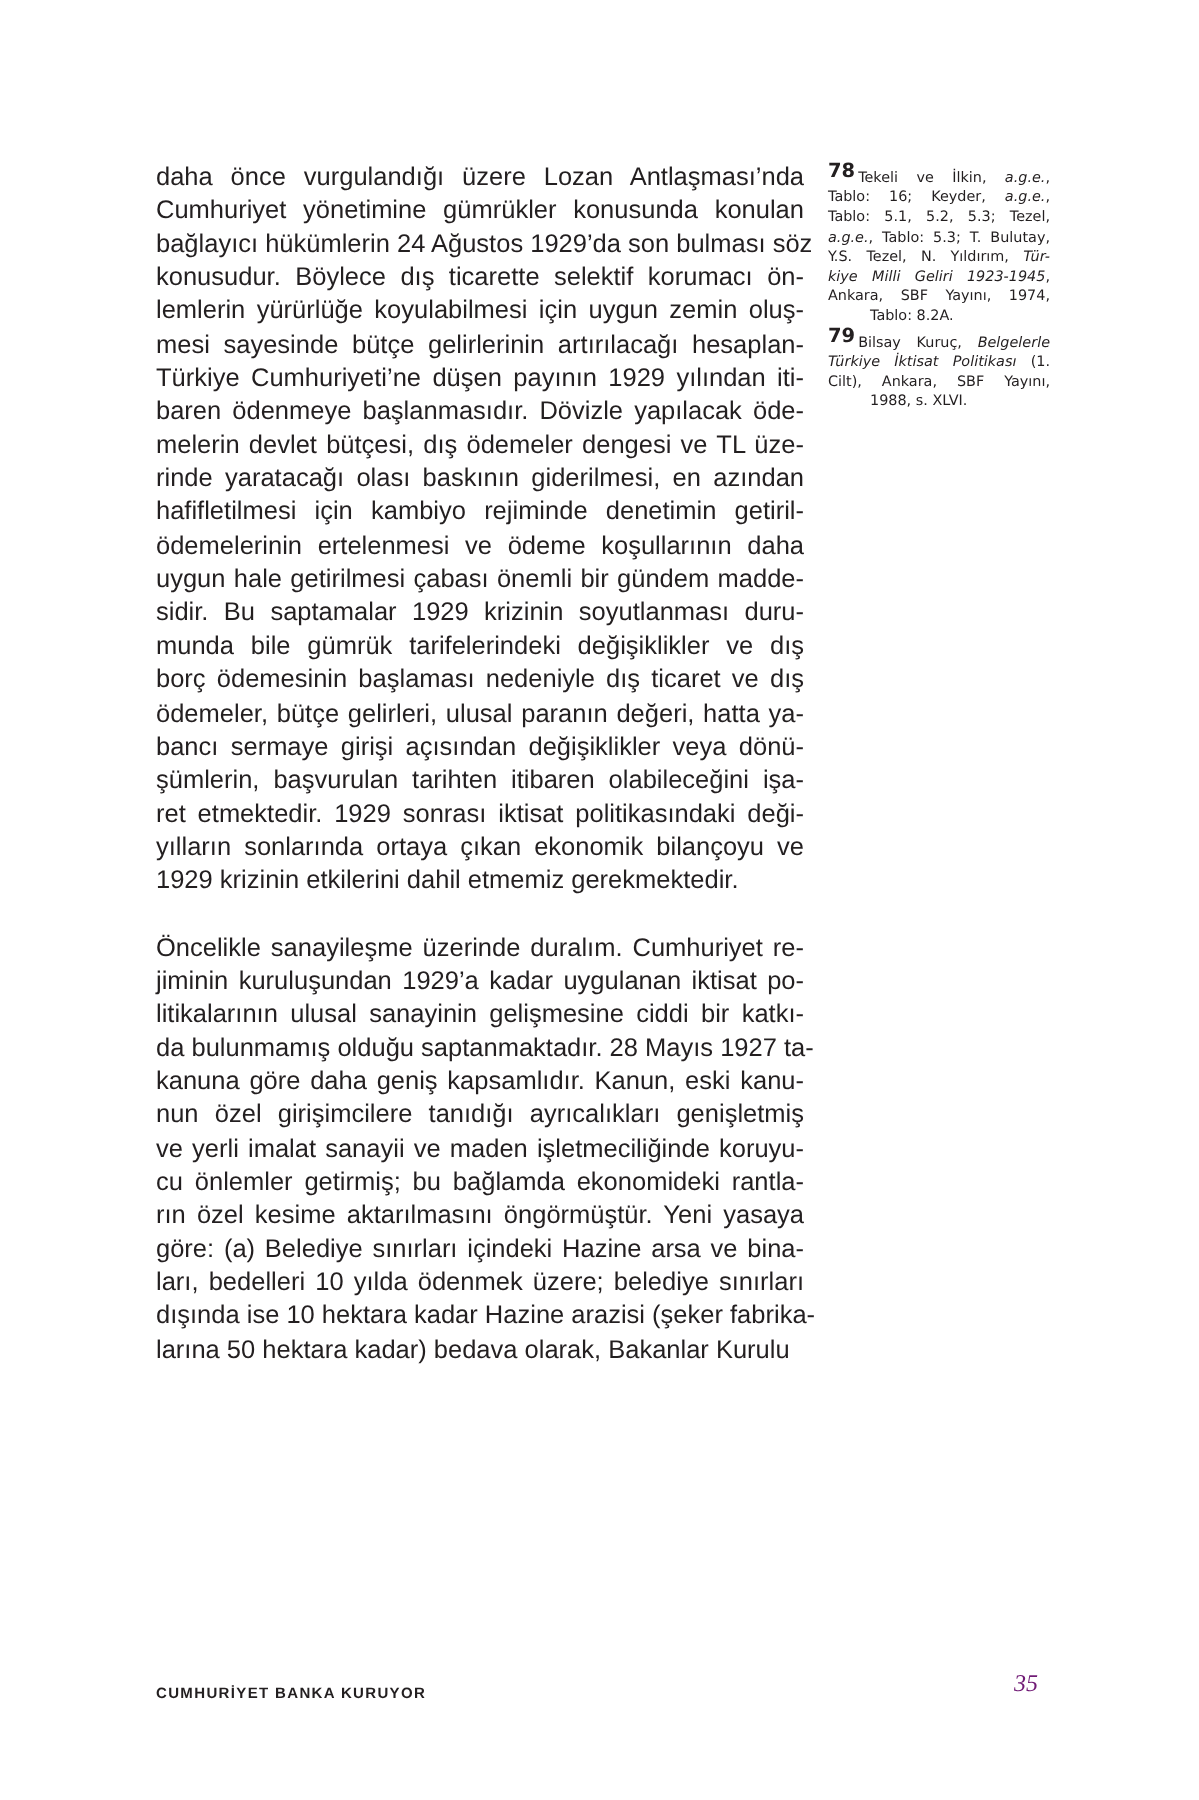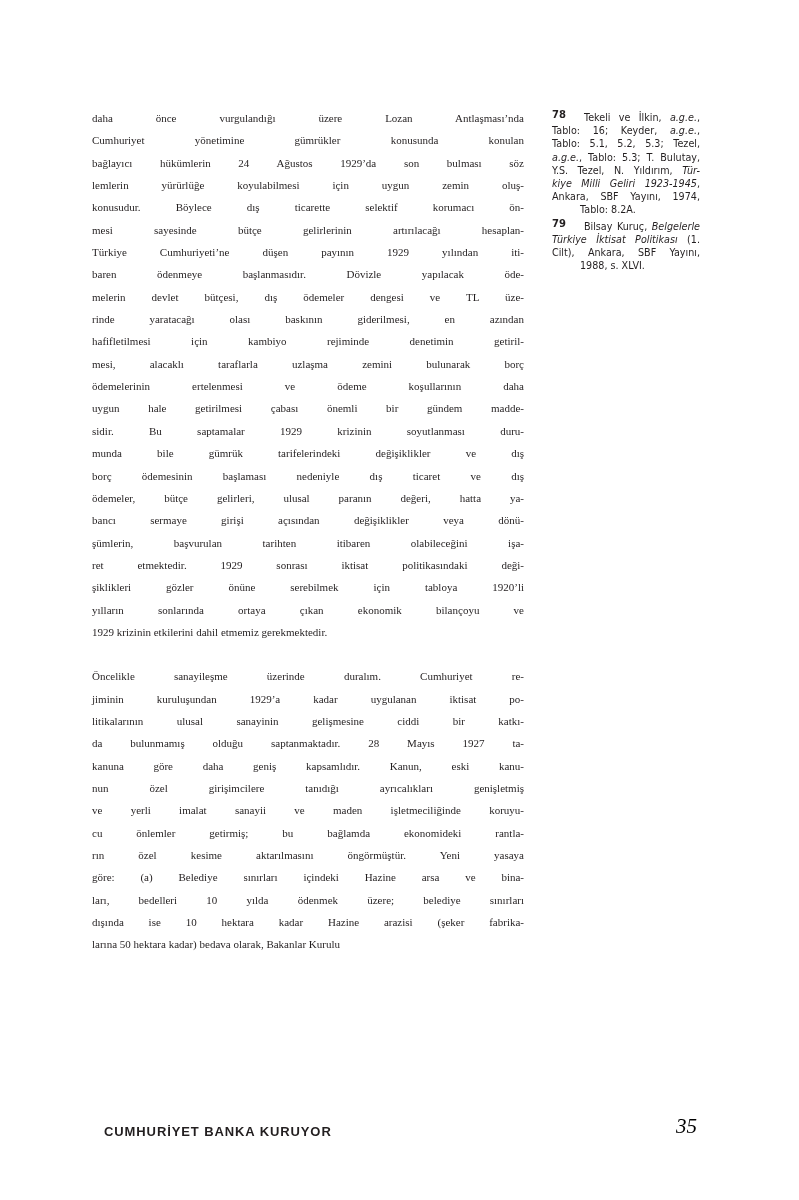--- a/index.html
+++ b/index.html
@@ -1,73 +1,71 @@
 <!DOCTYPE html>
 <html><head>
   <meta charset="utf-8">
   <style>
     html, body { margin: 0; padding: 0; background: #ffffff; }
     body { width: 799px; height: 1200px; position: relative; overflow: hidden; color: #231f20; }
     .main {
-      position: absolute; left: 92px; top: 107px; width: 432px;
-      font-family: Liberation Serif, serif;
-      font-size: 11px; line-height: 22.35px; text-align: justify;
+      position: absolute; left: 104px; top: 107px; width: 432px;
+      font-family: Liberation Sans, sans-serif;
+      font-size: 17px; line-height: 22.35px; text-align: justify;
       hyphens: manual;
     }
     .main p { margin: 0; }
     .main p + p { margin-top: 22px; }
     .line { display: block; text-align: justify; text-align-last: justify; white-space: nowrap; overflow: visible; }
     .line.last { text-align-last: left; }
     .notes {
       position: absolute; left: 552px; top: 108px; width: 148px;
       font-family: "DejaVu Sans", "Liberation Sans", sans-serif;
       font-size: 9.6px; line-height: 13.2px; color: #231f20;
     }
     .note .nline { display: block; text-align: justify; text-align-last: justify; white-space: nowrap; }
     .note .nline.last { text-align-last: left; margin-left: 28px; }
-    .note sup { font-weight: bold; font-size: 10px; vertical-align: 3px; margin-right: 18px; }
+    .note sup { font-weight: bold; font-size: 13px; vertical-align: 3px; margin-right: 2px; }
     .note i { font-style: italic; }
     .footer-title {
       position: absolute; left: 104px; top: 1124px;
       font-family: "Liberation Sans", "DejaVu Sans", sans-serif;
-      font-weight: bold; font-size: 13px; letter-spacing: 0.9px; color: #231f20;
+      font-weight: bold; font-size: 10px; letter-spacing: 0.9px; color: #231f20;
     }
     .page-number {
       position: absolute; left: 676px; top: 1114px;
       font-family: "Liberation Serif", "DejaVu Serif", serif;
-      font-style: italic; font-size: 21px; color: #000000;
+      font-style: italic; font-size: 16px; color: #701a75;
     }
   </style>
 </head>
 <body>
 
 <div class="main">
   <p id="para-0">
       <span class="line">daha önce vurgulandığı üzere Lozan Antlaşması’nda</span>
       <span class="line">Cumhuriyet yönetimine gümrükler konusunda konulan</span>
       <span class="line">bağlayıcı hükümlerin 24 Ağustos 1929’da son bulması söz</span>
+      <span class="line">konusudur. Böylece dış ticarette selektif korumacı ön-</span>
       <span class="line">lemlerin yürürlüğe koyulabilmesi için uygun zemin oluş-</span>
-      <span class="line">konusudur. Böylece dış ticarette selektif korumacı ön-</span>
       <span class="line">mesi sayesinde bütçe gelirlerinin artırılacağı hesaplan-</span>
       <span class="line">Türkiye Cumhuriyeti’ne düşen payının 1929 yılından iti-</span>
       <span class="line">baren ödenmeye başlanmasıdır. Dövizle yapılacak öde-</span>
       <span class="line">melerin devlet bütçesi, dış ödemeler dengesi ve TL üze-</span>
       <span class="line">rinde yaratacağı olası baskının giderilmesi, en azından</span>
       <span class="line">hafifletilmesi için kambiyo rejiminde denetimin getiril-</span>
-      <span class="line">mesi, alacaklı taraflarla uzlaşma zemini bulunarak borç</span>
       <span class="line">ödemelerinin ertelenmesi ve ödeme koşullarının daha</span>
       <span class="line">uygun hale getirilmesi çabası önemli bir gündem madde-</span>
       <span class="line">sidir. Bu saptamalar 1929 krizinin soyutlanması duru-</span>
       <span class="line">munda bile gümrük tarifelerindeki değişiklikler ve dış</span>
       <span class="line">borç ödemesinin başlaması nedeniyle dış ticaret ve dış</span>
       <span class="line">ödemeler, bütçe gelirleri, ulusal paranın değeri, hatta ya-</span>
       <span class="line">bancı sermaye girişi açısından değişiklikler veya dönü-</span>
       <span class="line">şümlerin, başvurulan tarihten itibaren olabileceğini işa-</span>
       <span class="line">ret etmektedir. 1929 sonrası iktisat politikasındaki deği-</span>
-      <span class="line">şiklikleri gözler önüne serebilmek için tabloya 1920’li</span>
       <span class="line">yılların sonlarında ortaya çıkan ekonomik bilançoyu ve</span>
       <span class="line last">1929 krizinin etkilerini dahil etmemiz gerekmektedir.</span>
     </p>
   <p id="para-1">
       <span class="line">Öncelikle sanayileşme üzerinde duralım. Cumhuriyet re-</span>
       <span class="line">jiminin kuruluşundan 1929’a kadar uygulanan iktisat po-</span>
       <span class="line">litikalarının ulusal sanayinin gelişmesine ciddi bir katkı-</span>
       <span class="line">da bulunmamış olduğu saptanmaktadır. 28 Mayıs 1927 ta-</span>
       <span class="line">kanuna göre daha geniş kapsamlıdır. Kanun, eski kanu-</span>
       <span class="line">nun özel girişimcilere tanıdığı ayrıcalıkları genişletmiş</span>

